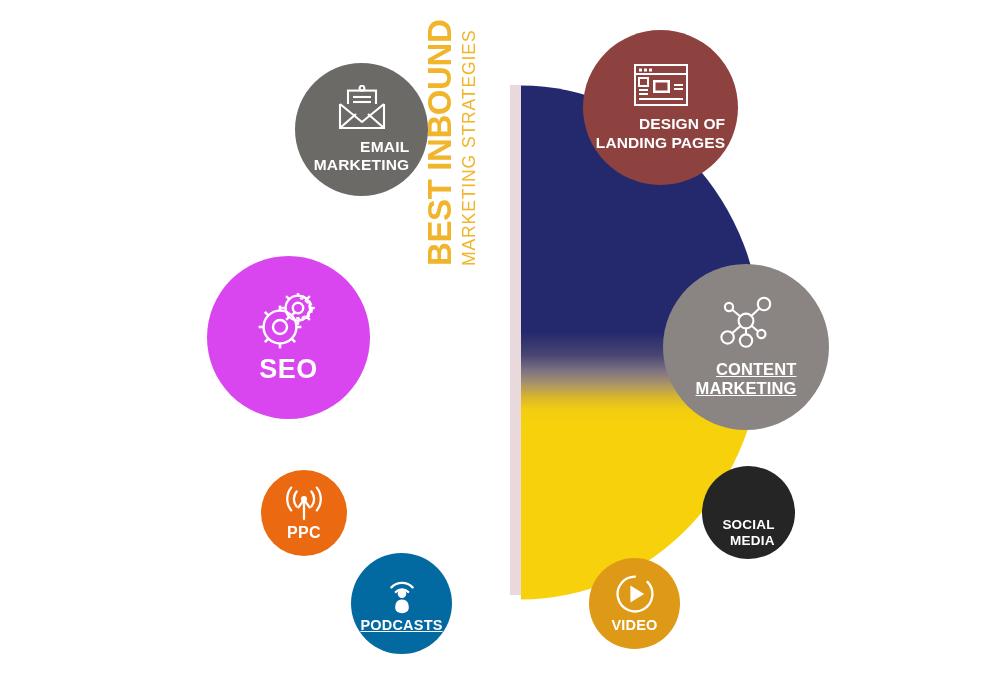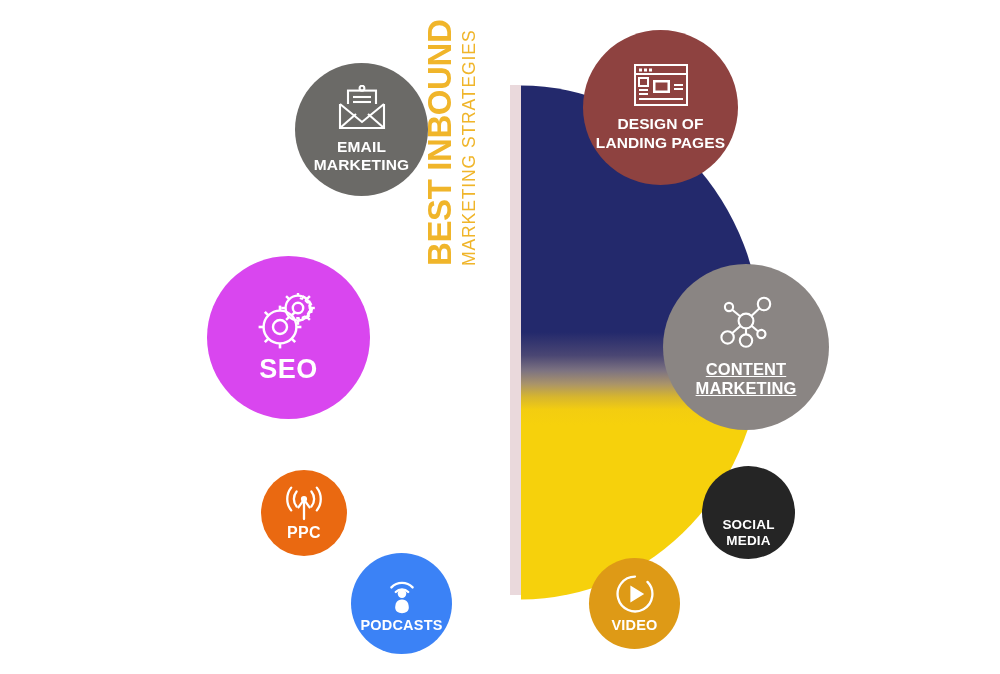--- a/index.html
+++ b/index.html
@@ -87,21 +87,21 @@
 
   
   .bubble {
     position: absolute;
     border-radius: 50%;
     display: flex;
     flex-direction: column;
     align-items: center;
     justify-content: center;
     color: #ffffff;
-    text-align: center;
+    text-align: right;
     box-sizing: border-box;
   }
   .bubble .ico {
     display: block;
     line-height: 0;
   }
   .bubble .lbl {
     font-weight: bold;
     color: #ffffff;
     white-space: pre-line;
@@ -141,21 +141,22 @@
   #b-social .lbl { font-size: 13.5px; line-height: 16px; letter-spacing: 0.2px; }
 
   #b-ppc {
     left: 261px; top: 470px; width: 86px; height: 86px;
     background: #ea6911;
   }
   #b-ppc .lbl { font-size: 16px; line-height: 17px; margin-top: 2px; letter-spacing: 0.3px; }
 
   #b-podcasts {
     left: 351px; top: 553px; width: 101px; height: 101px;
-    background: #3b82f6;
+    background: #0369a1;
+    text-decoration: underline;
   }
   #b-podcasts .lbl { font-size: 14.5px; line-height: 16px; margin-top: 3px; letter-spacing: 0.2px; }
 
   #b-video {
     left: 589px; top: 558px; width: 91px; height: 91px;
     background: #de9a16;
   }
   #b-video .lbl { font-size: 14.5px; line-height: 16px; margin-top: 3px; letter-spacing: 0.2px; }
 
   

